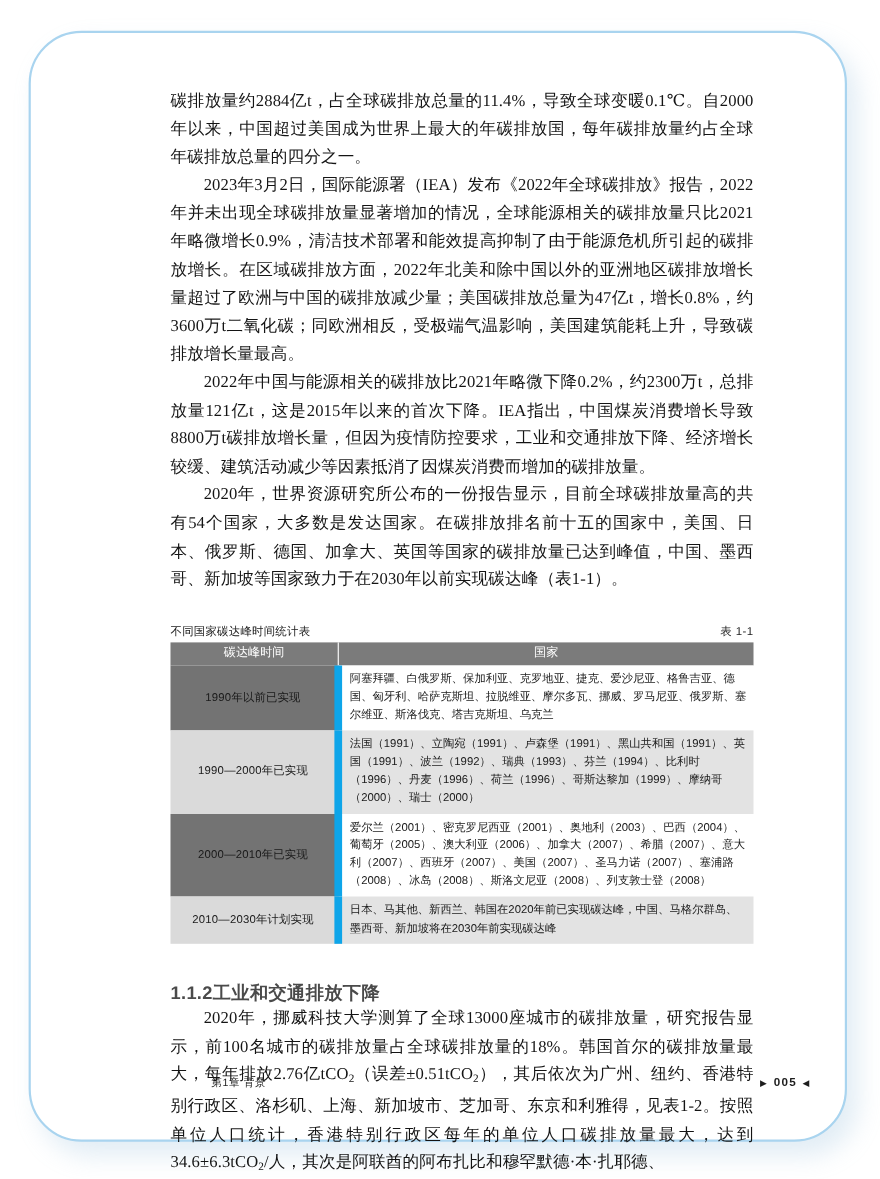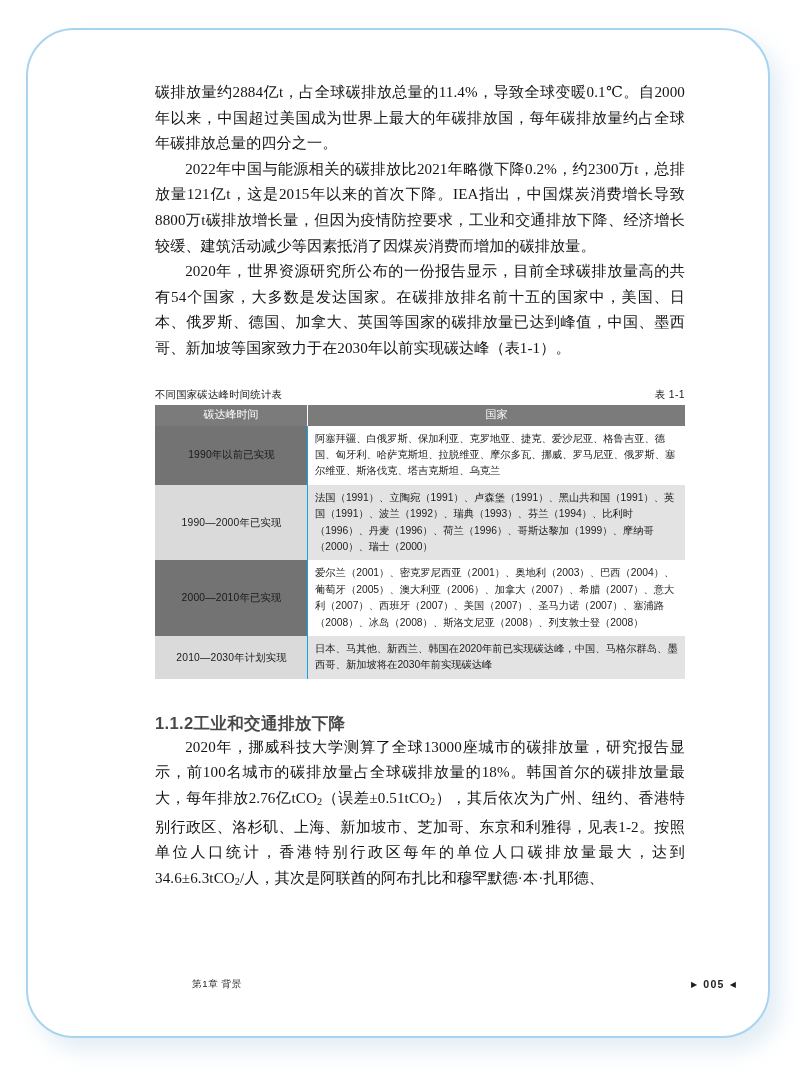--- a/index.html
+++ b/index.html
@@ -107,21 +107,21 @@
     vertical-align: middle;
     border: none;
   }
   table.data-table td.c-time {
     text-align: center;
     width: 144px;
     letter-spacing: 0.2px;
   }
   table.data-table td.c-country {
     text-align: left;
-    border-left: 1px solid #0ea5e9;
+    border-left: 7px solid #0ea5e9;
     line-height: 16.4px;
   }
   table.data-table tr.row-white td { background: #ffffff; }
   table.data-table tr.row-gray  td { background: #e3e3e3; }
   table.data-table tr.row-white td.c-time { background: #737373; }
   table.data-table tr.row-gray  td.c-time { background: #dadada; }
 
   
   h2.section-heading {
     margin: 34px 0 0 0;
@@ -163,20 +163,21 @@
 </head>
 <body>
 
 <div class="page-inner">
 
   <div class="page-frame"></div>
 
   <div class="content">
 
     <p class="body-text no-indent">碳排放量约2884亿t，占全球碳排放总量的11.4%，导致全球变暖0.1℃。自2000年以来，中国超过美国成为世界上最大的年碳排放国，每年碳排放量约占全球年碳排放总量的四分之一。</p>
+    <p class="body-text">2023年3月2日，国际能源署（IEA）发布《2022年全球碳排放》报告，2022年并未出现全球碳排放量显著增加的情况，全球能源相关的碳排放量只比2021年略微增长0.9%，清洁技术部署和能效提高抑制了由于能源危机所引起的碳排放增长。在区域碳排放方面，2022年北美和除中国以外的亚洲地区碳排放增长量超过了欧洲与中国的碳排放减少量；美国碳排放总量为47亿t，增长0.8%，约3600万t二氧化碳；同欧洲相反，受极端气温影响，美国建筑能耗上升，导致碳排放增长量最高。</p>
     <p class="body-text">2022年中国与能源相关的碳排放比2021年略微下降0.2%，约2300万t，总排放量121亿t，这是2015年以来的首次下降。IEA指出，中国煤炭消费增长导致8800万t碳排放增长量，但因为疫情防控要求，工业和交通排放下降、经济增长较缓、建筑活动减少等因素抵消了因煤炭消费而增加的碳排放量。</p>
     <p class="body-text">2020年，世界资源研究所公布的一份报告显示，目前全球碳排放量高的共有54个国家，大多数是发达国家。在碳排放排名前十五的国家中，美国、日本、俄罗斯、德国、加拿大、英国等国家的碳排放量已达到峰值，中国、墨西哥、新加坡等国家致力于在2030年以前实现碳达峰（表1-1）。</p>
 
     <div class="table-block">
       <div class="table-caption-row">
         <span class="tbl-name">不同国家碳达峰时间统计表</span>
         <span class="tbl-num">表 1-1</span>
       </div>
 
       <table class="data-table">

